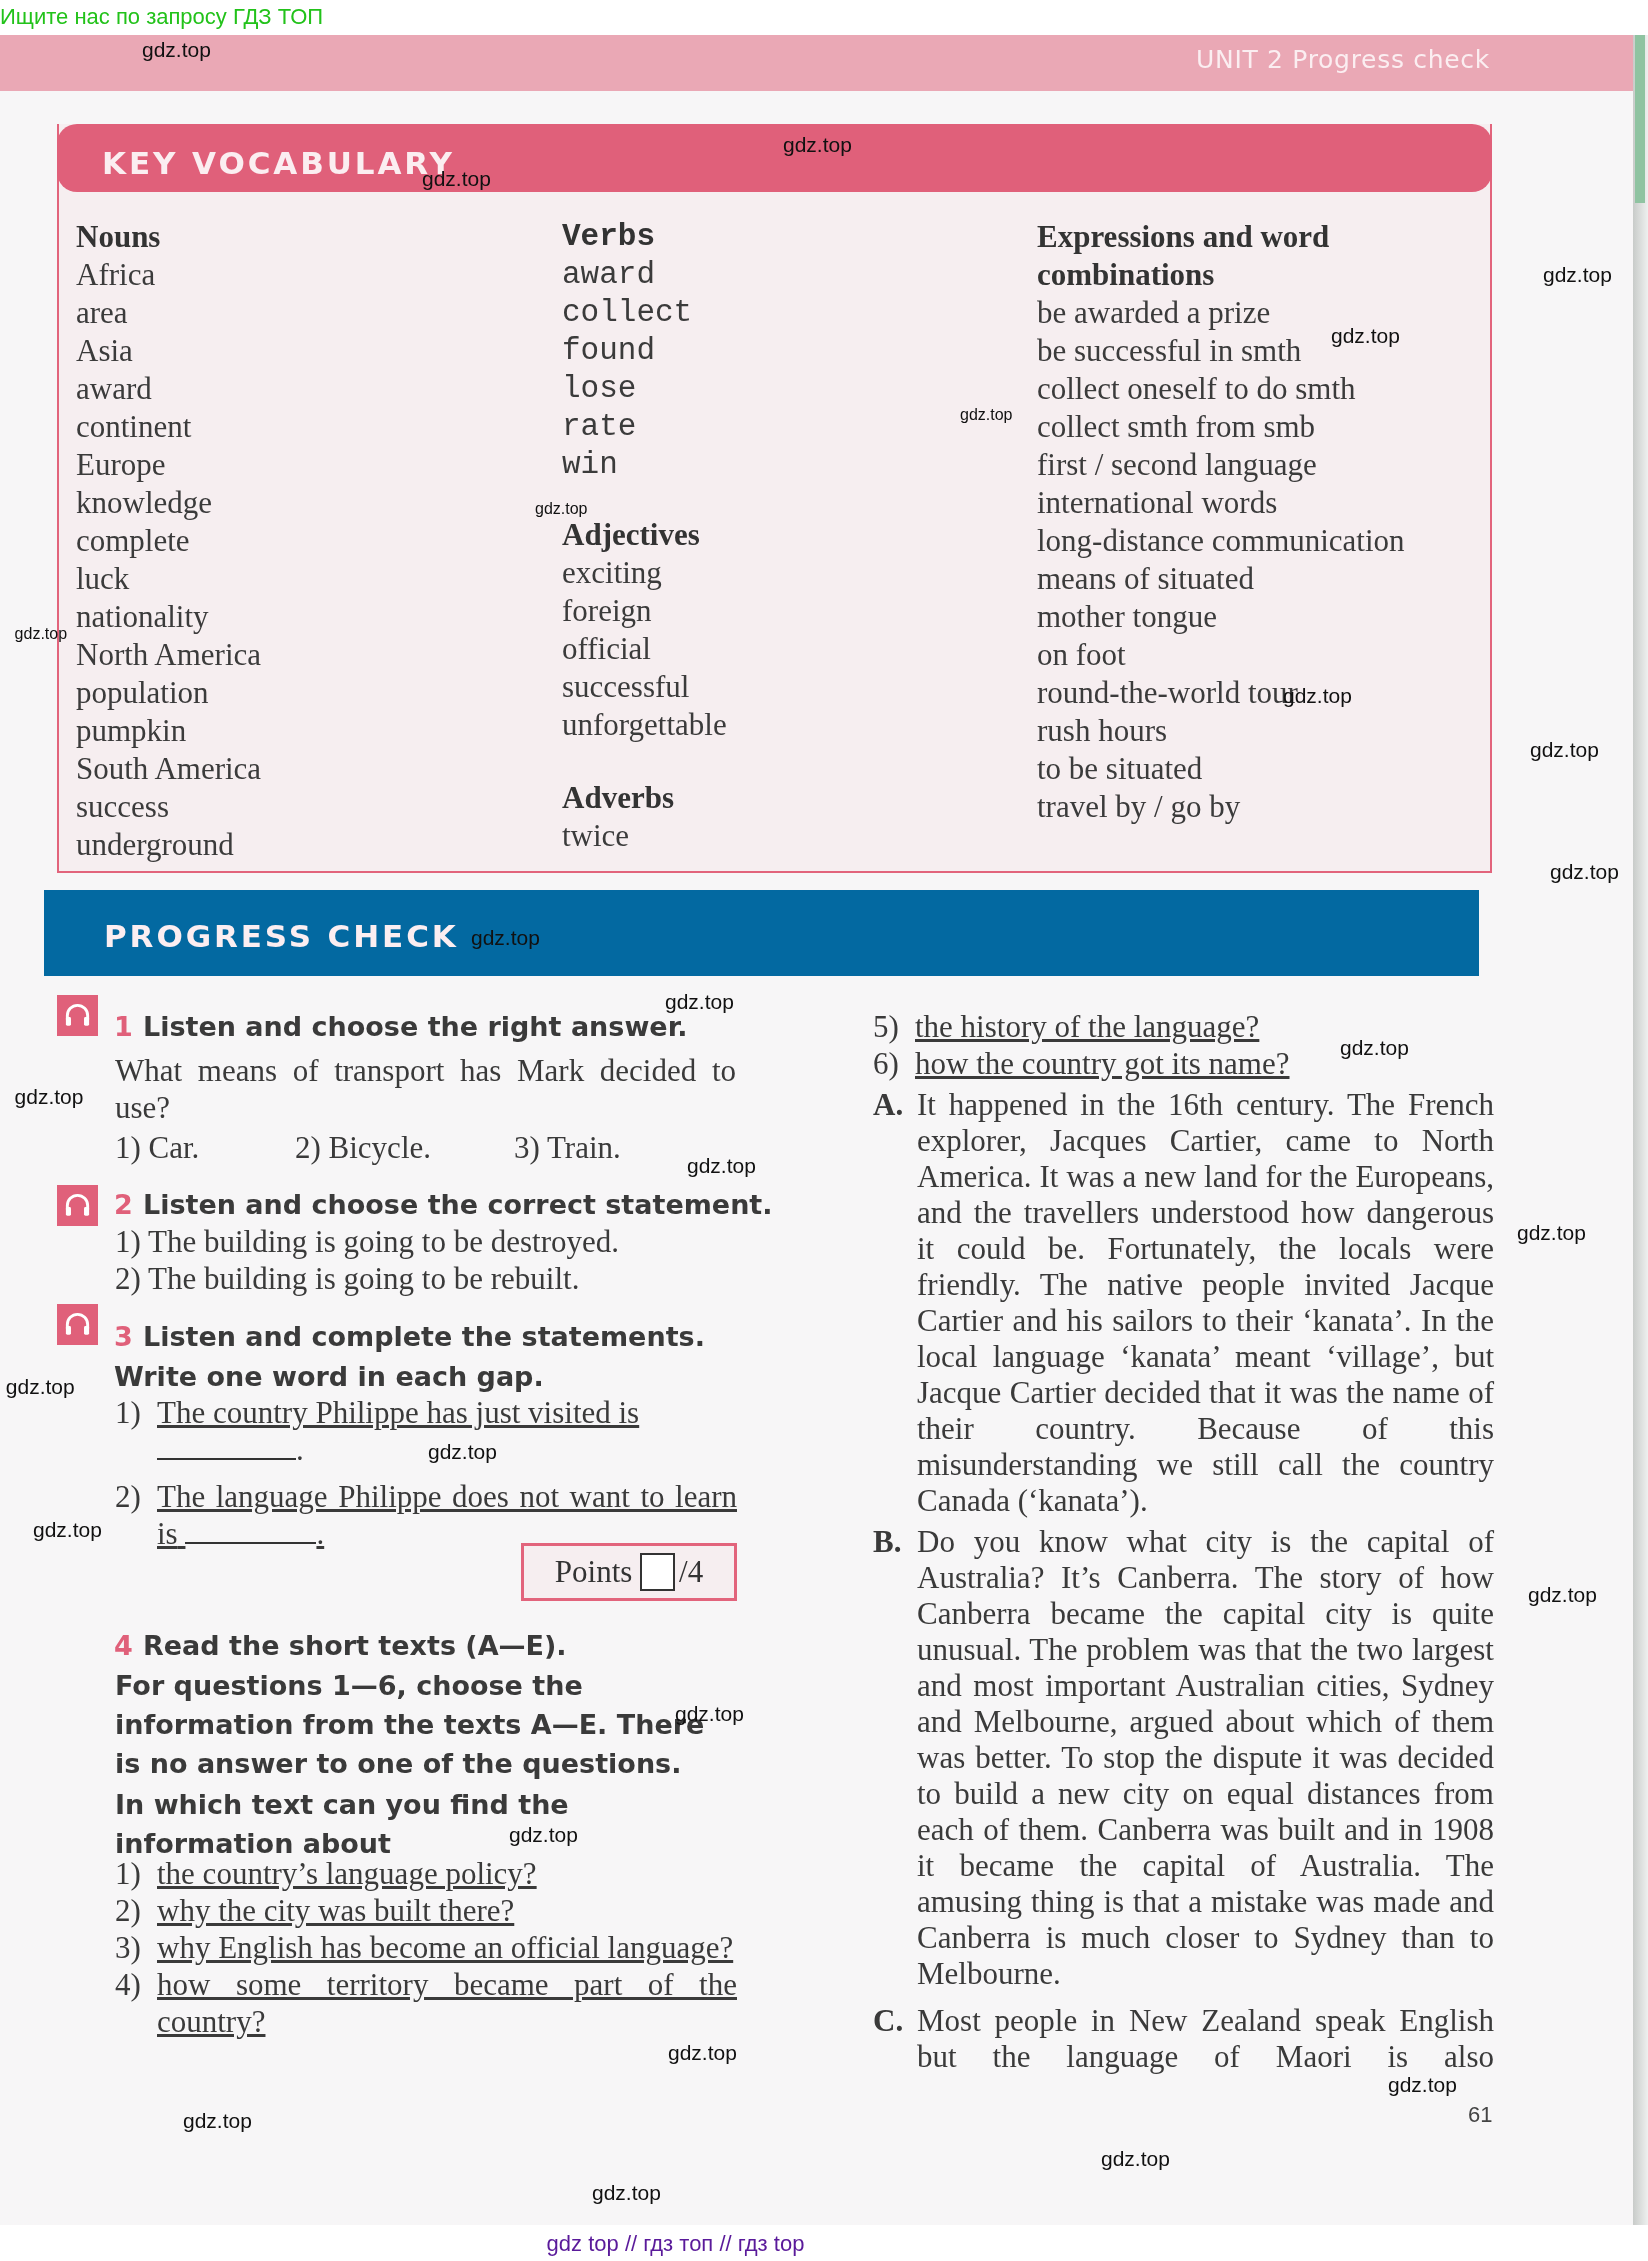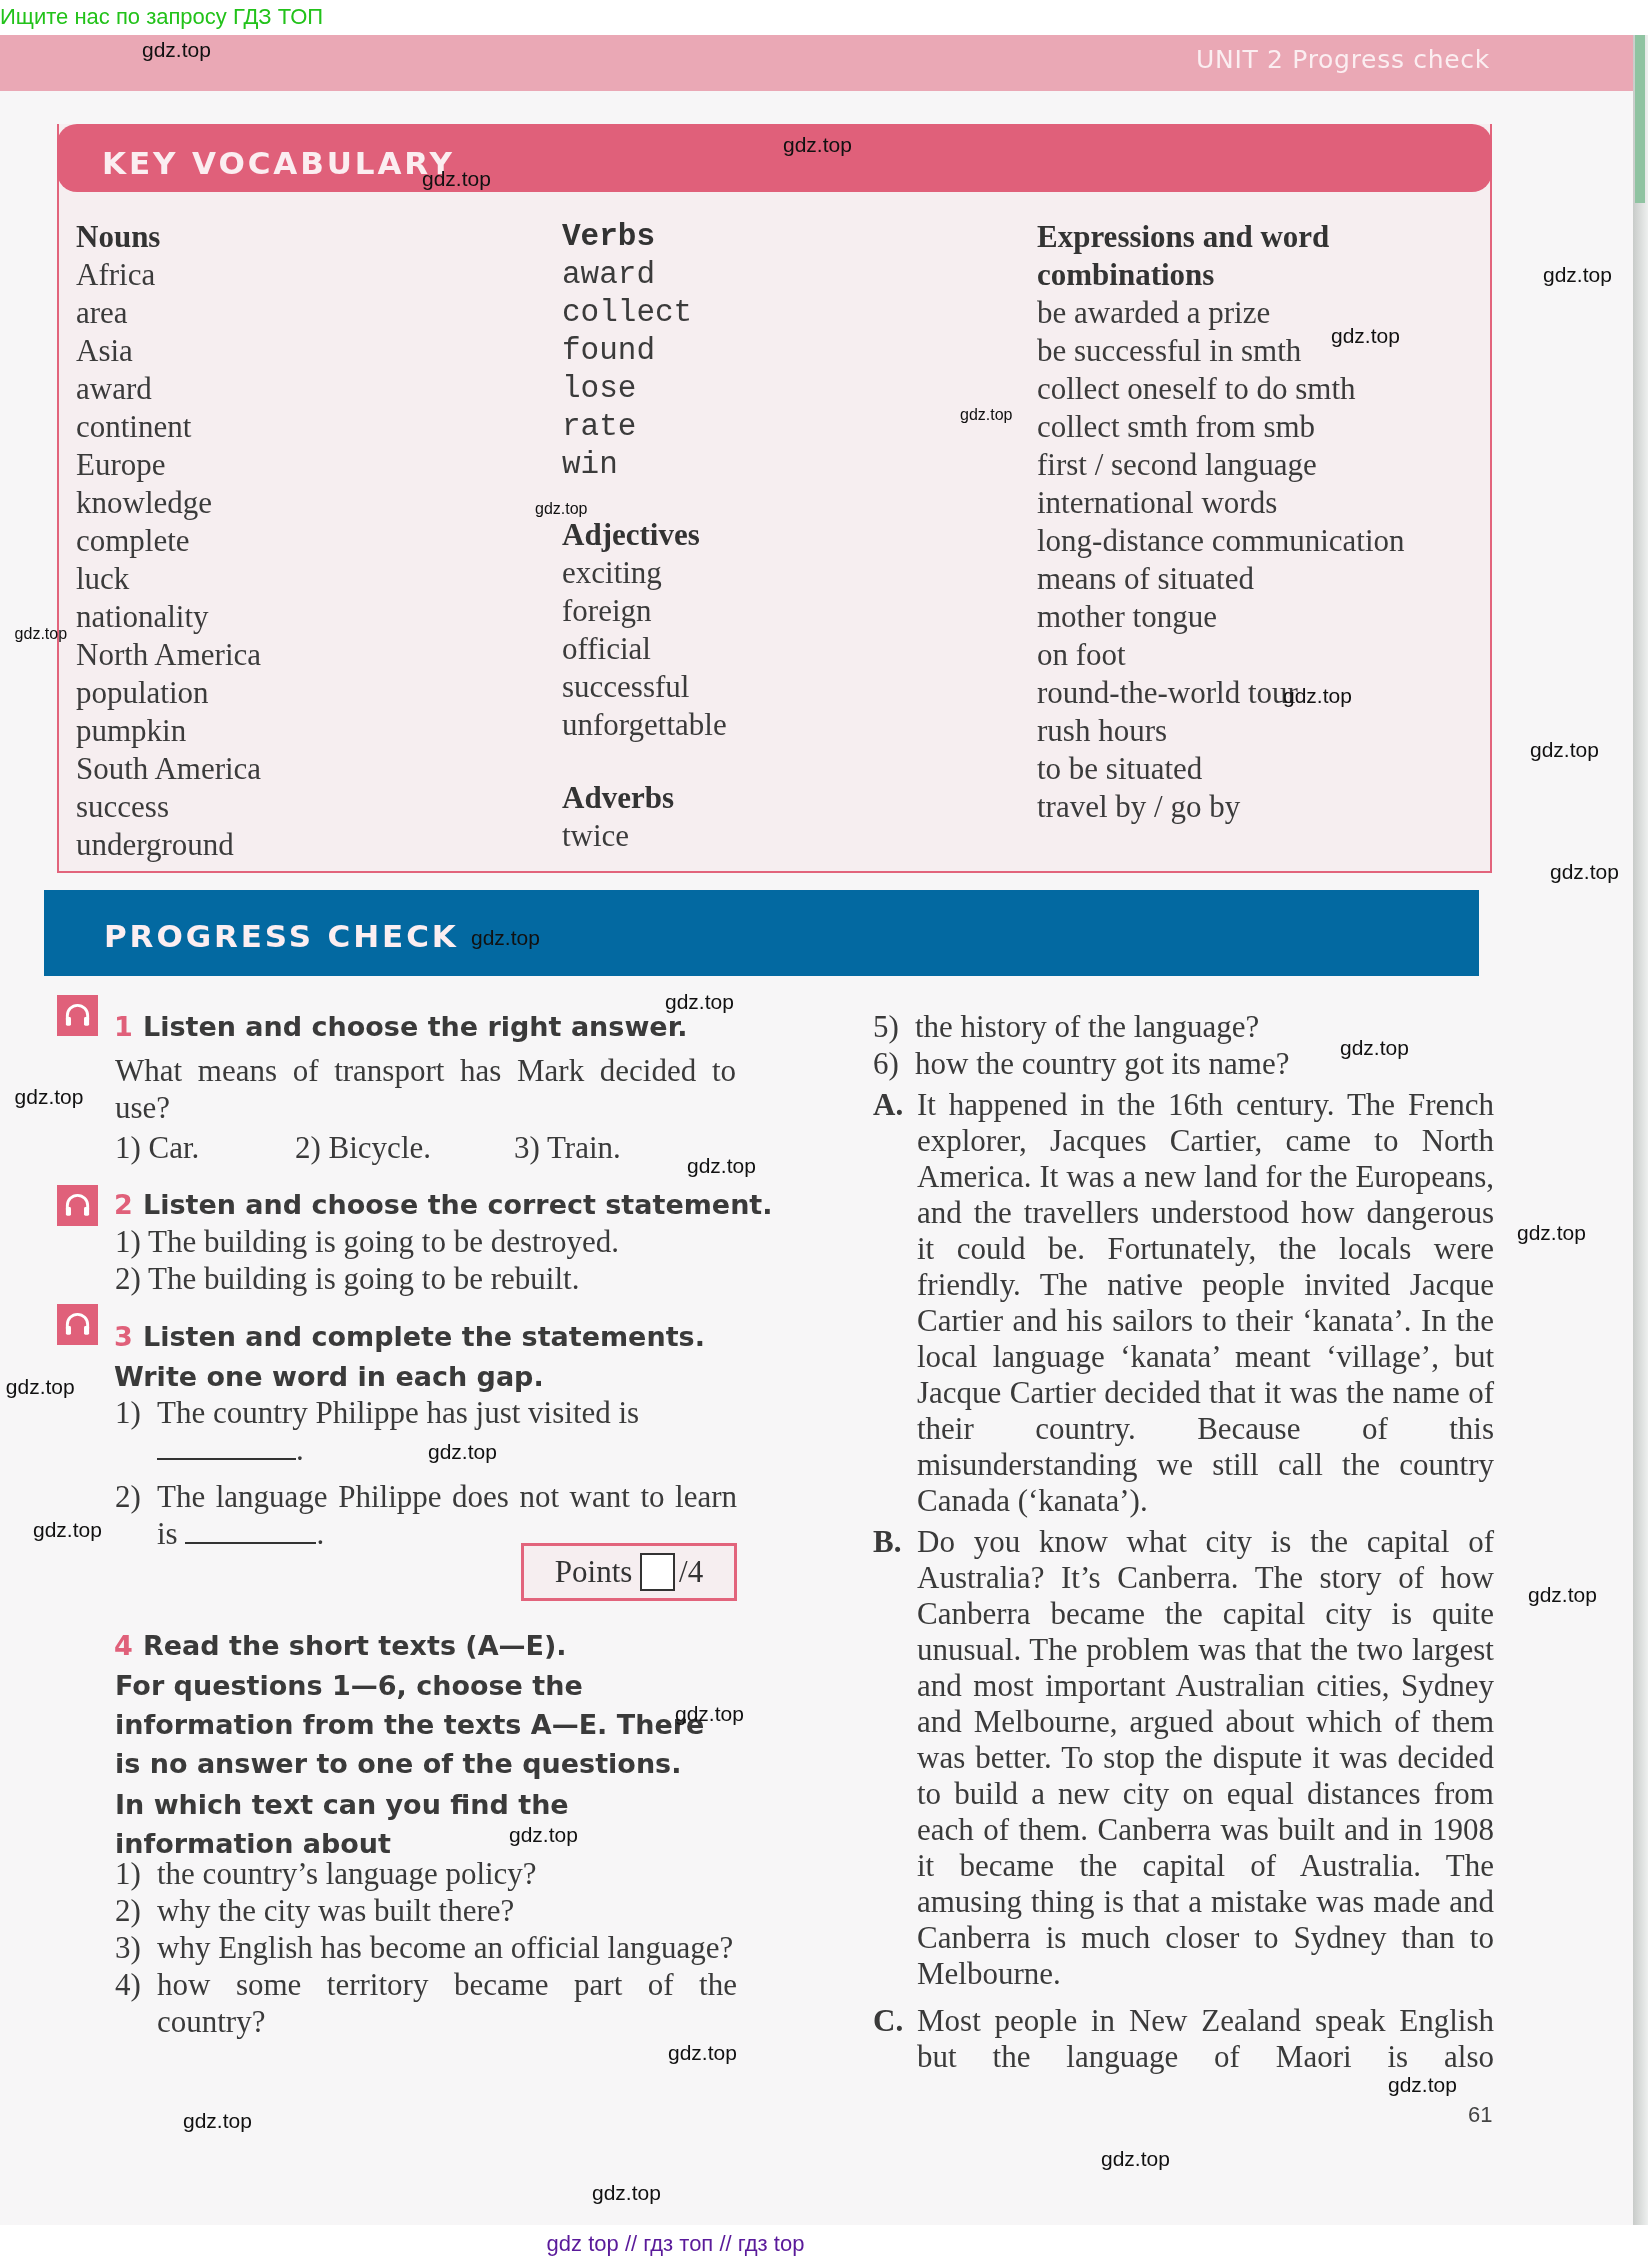--- a/index.html
+++ b/index.html
@@ -42,21 +42,21 @@
   .just { text-align: justify; text-align-last: left; }
   .gap { display: inline-block; width: 139px; border-bottom: 2.2px solid #333; height: 26px; vertical-align: baseline; }
   .gap2 { display: inline-block; width: 131px; border-bottom: 2.2px solid #333; height: 26px; }
 
   .points { position: absolute; left: 521px; top: 1543px; width: 216px; height: 58px; border: 3.7px solid #e2647c; background: #f6eef0; display: flex; align-items: center; justify-content: center; font-size: 31px; color: #333; }
   .points .box { display: inline-block; width: 35px; height: 38px; border: 2.2px solid #333; background: #fff; margin: 0 4.4px 0 7.3px; }
 
   .qlist { position: absolute; font-size: 31px; line-height: 37px; color: #3a3a3a; }
   .qrow { display: flex; }
   .qrow .n { width: 42px; flex: none; }
-  .qrow .t { flex: 1; text-align: justify; text-align-last: left; }
+  .qrow .t { flex: 1; text-align: justify; text-align-last: left; text-decoration: underline; }
 
   .para { position: absolute; left: 873px; width: 621px; font-size: 31px; line-height: 36px; color: #3a3a3a; display: flex; }
   .para .lbl { width: 44px; flex: none; font-weight: bold; }
   .para .body { flex: 1; text-align: justify; }
 
   .page-num { position: absolute; left: 1468px; top: 2102px; font-family: "Liberation Sans", sans-serif; font-size: 22px; color: #444; }
 
   .wm { position: absolute; font-family: "Liberation Sans", sans-serif; font-size: 21px; color: #111; white-space: nowrap; }
   .wm.sm { font-size: 16px; }
 

